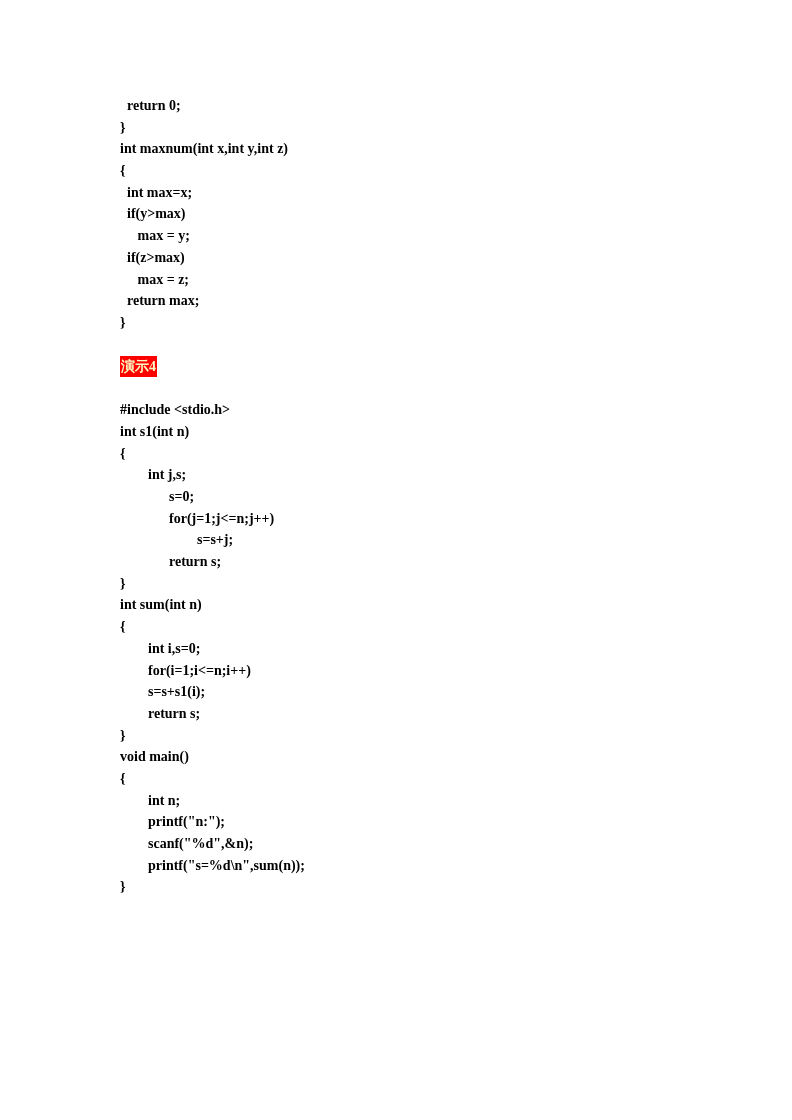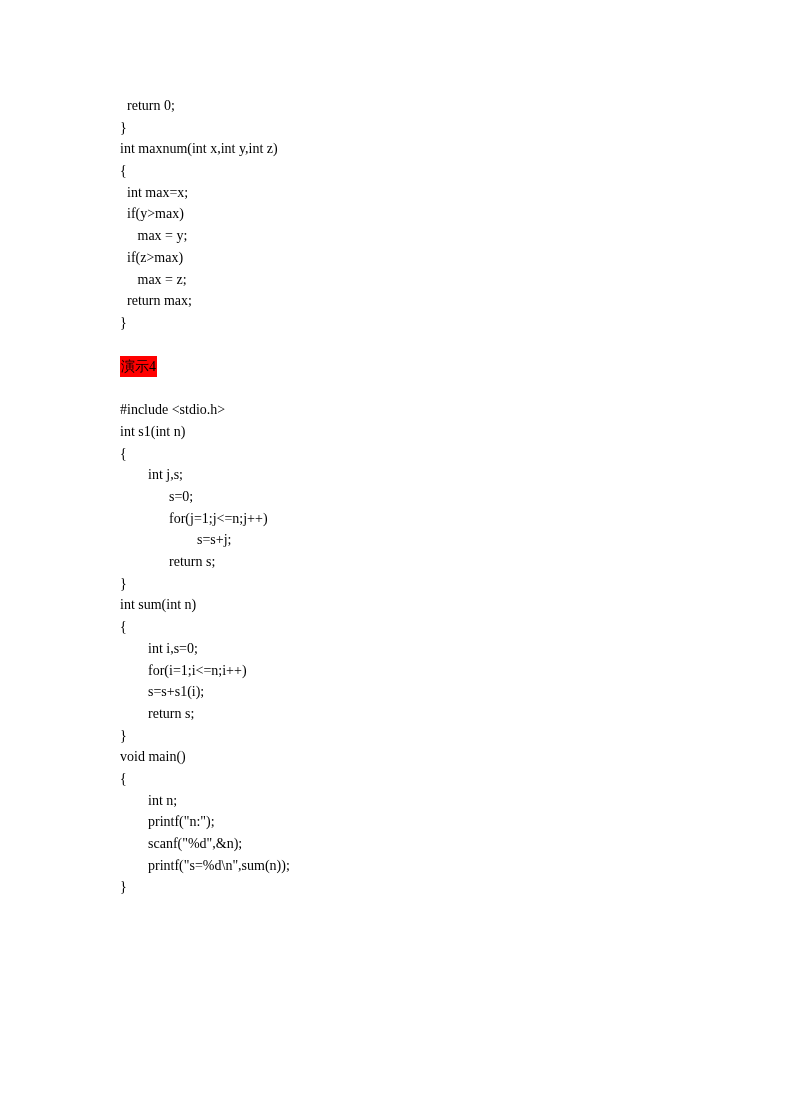--- a/index.html
+++ b/index.html
@@ -10,31 +10,32 @@
     font-size: 14px;
     line-height: 1.55;
     color: #000;
   }
   .page {
     width: 638px;
     height: 1120px;
     box-sizing: border-box;
     padding: 95px 70px 60px 120px;
     position: relative;
+    font-weight: bold;
   }
   .code-block {
     white-space: pre;
     font-family: "Times New Roman", SimSun, serif;
     font-size: 14px;
     line-height: 1.55;
   }
   .highlight {
     display: inline-block;
     background: #ff0000;
-    color: #000000;
+    color: #fef9c3;
     padding: 0 1px;
     font-family: SimSun, "Times New Roman", serif;
   }
   .highlight .num {
     font-family: SimSun, serif;
   }
   .section-gap {
     height: 22px;
   }
   .big-gap {

